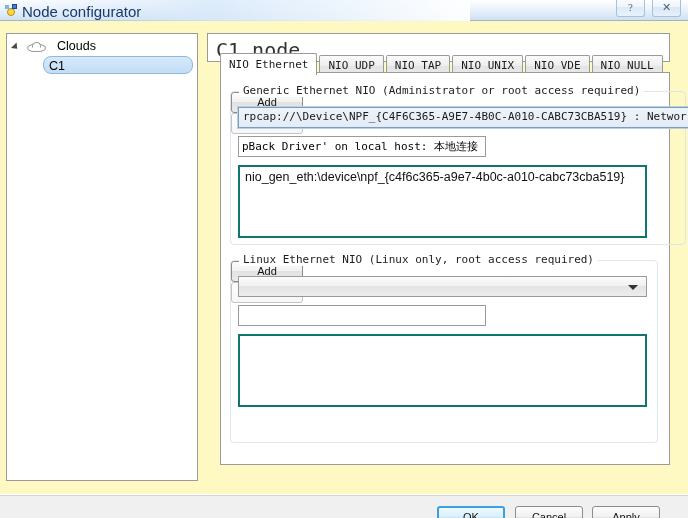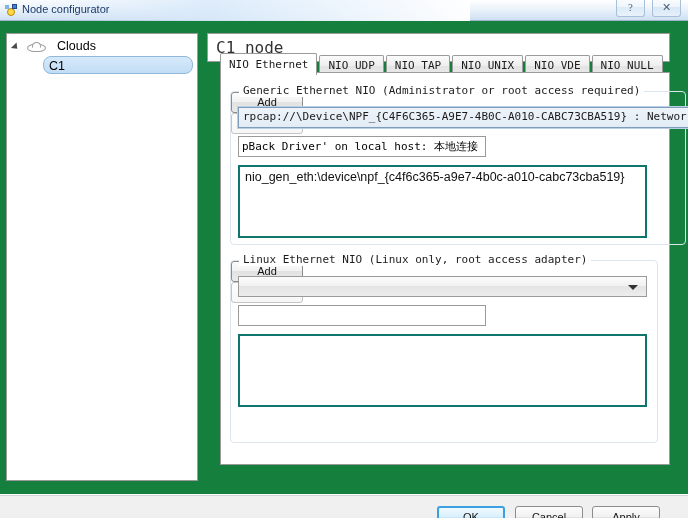--- a/index.html
+++ b/index.html
@@ -54,21 +54,21 @@
   }
   .app-icon .s3 {
     position: absolute; left: 0px; top: 1px;
     width: 4px; height: 4px;
     background: #7fb3e8;
     box-sizing: border-box;
   }
   #title-text {
     position: absolute;
     left: 22px; top: 3px;
-    font-size: 11px;
+    font-size: 15px;
     color: #1b3a6b;
     white-space: nowrap;
   }
 
   .winbtn {
     position: absolute;
     top: -2px;
     width: 29px; height: 19px;
     background: linear-gradient(to bottom, #fdfefe 0%, #eef5fc 50%, #dcebf8 51%, #e9f2fb 100%);
     border: 1px solid #a8c0d8;
@@ -85,21 +85,21 @@
   #btn-close { right: 7px;
     background: linear-gradient(to bottom, #fdfefe 0%, #edf4fb 50%, #d9e8f6 51%, #e6f0fa 100%);
   }
   .winbtn .glyph { display: inline-block; transform: translateY(-1px); }
 
   
   #content {
     position: absolute;
     left: 0; top: 21px;
     width: 688px; height: 497px;
-    background: #15803d;
+    background: #fef9c3;
   }
 
   
   #tree-panel {
     position: absolute;
     left: 6px; top: 12px;
     width: 192px; height: 448px;
     background: #ffffff;
     border: 1px solid #9a9a9a;
     box-sizing: border-box;
@@ -184,21 +184,21 @@
     left: 0; top: 0;
     width: 463px; height: 29px;
     border: 1px solid #9a9a9a;
     background: #ffffff;
     box-sizing: border-box;
   }
   #node-title {
     position: absolute;
     left: 8px; top: 4px;
     font-family: "DejaVu Sans Mono", monospace;
-    font-size: 16px;
+    font-size: 20px;
     color: #313131;
     letter-spacing: 0px;
   }
   #tab-container {
     position: absolute;
     left: 0; top: 20px;
     width: 463px; height: 412px;
     box-sizing: border-box;
   }
   #tab-strip {
@@ -466,21 +466,21 @@
           <div class="btn disabled" id="gen-delete">
             <span>Delete</span>
           </div>
 
           <div class="listbox" id="gen-list">
             <div class="list-item">nio_gen_eth:\device\npf_{c4f6c365-a9e7-4b0c-a010-cabc73cba519}</div>
           </div>
         </div>
 
         <div class="groupbox" id="grp-linux">
-          <div class="group-title">Linux Ethernet NIO (Linux only, root access adapter)</div>
+          <div class="group-title">Linux Ethernet NIO (Linux only, root access required)</div>
 
           <div class="combo" id="lin-combo">
             <div class="combo-text"></div>
             <span class="combo-arrow"></span>
           </div>
 
           <div class="textfield" id="lin-text">
             <div class="tf-text"></div>
           </div>
 

